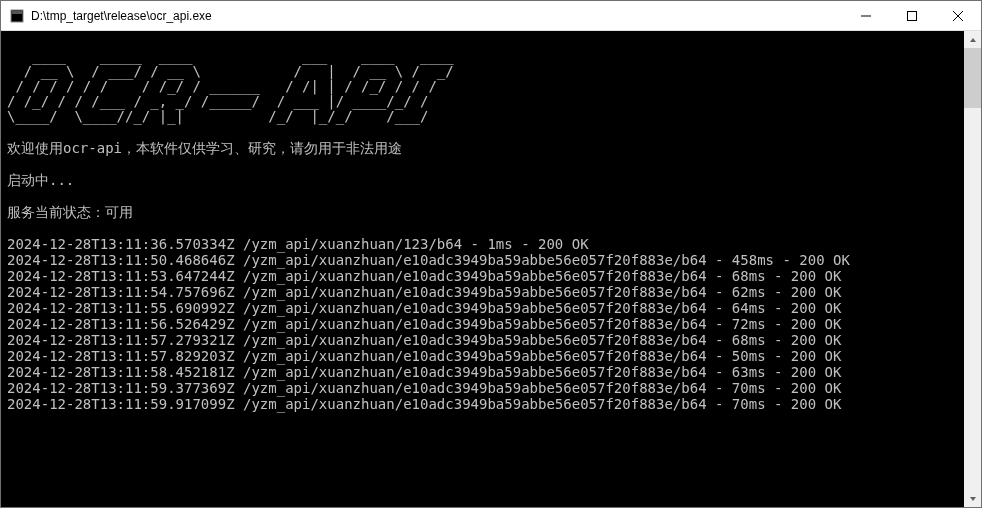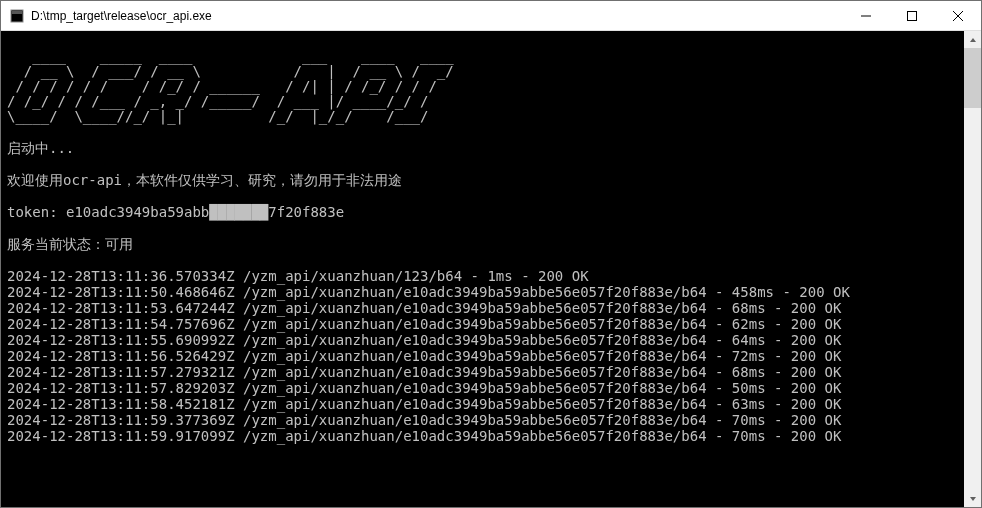--- a/index.html
+++ b/index.html
@@ -141,23 +141,22 @@
     </div>
   </div>
 
   <div class="console-wrap">
     <div class="console">
 <div class="ascii-art">   ____    _____  ____             ___    ____   ____
   / __ \  / ___/ / __ \           /   |  / __ \ /  _/
  / / / / / /    / /_/ / ______   / /| | / /_/ / / /  
 / /_/ / / /___ / _, _/ /_____/  / ___ |/ ____/_/ /   
 \____/  \____//_/ |_|          /_/  |_/_/    /___/   </div>
+<div>欢迎使用ocr-api，本软件仅供学习、研究，请勿用于非法用途</div>
 <div>启动中...</div>
-<div>欢迎使用ocr-api，本软件仅供学习、研究，请勿用于非法用途</div>
-<div>token: e10adc3949ba59abb███████7f20f883e</div>
 <div>服务当前状态：可用</div>
 <div id="log-lines"><div>2024-12-28T13:11:36.570334Z /yzm_api/xuanzhuan/123/b64 - 1ms - 200 OK</div><div>2024-12-28T13:11:50.468646Z /yzm_api/xuanzhuan/e10adc3949ba59abbe56e057f20f883e/b64 - 458ms - 200 OK</div><div>2024-12-28T13:11:53.647244Z /yzm_api/xuanzhuan/e10adc3949ba59abbe56e057f20f883e/b64 - 68ms - 200 OK</div><div>2024-12-28T13:11:54.757696Z /yzm_api/xuanzhuan/e10adc3949ba59abbe56e057f20f883e/b64 - 62ms - 200 OK</div><div>2024-12-28T13:11:55.690992Z /yzm_api/xuanzhuan/e10adc3949ba59abbe56e057f20f883e/b64 - 64ms - 200 OK</div><div>2024-12-28T13:11:56.526429Z /yzm_api/xuanzhuan/e10adc3949ba59abbe56e057f20f883e/b64 - 72ms - 200 OK</div><div>2024-12-28T13:11:57.279321Z /yzm_api/xuanzhuan/e10adc3949ba59abbe56e057f20f883e/b64 - 68ms - 200 OK</div><div>2024-12-28T13:11:57.829203Z /yzm_api/xuanzhuan/e10adc3949ba59abbe56e057f20f883e/b64 - 50ms - 200 OK</div><div>2024-12-28T13:11:58.452181Z /yzm_api/xuanzhuan/e10adc3949ba59abbe56e057f20f883e/b64 - 63ms - 200 OK</div><div>2024-12-28T13:11:59.377369Z /yzm_api/xuanzhuan/e10adc3949ba59abbe56e057f20f883e/b64 - 70ms - 200 OK</div><div>2024-12-28T13:11:59.917099Z /yzm_api/xuanzhuan/e10adc3949ba59abbe56e057f20f883e/b64 - 70ms - 200 OK</div></div>
     </div>
     <div class="scrollbar">
       <div class="scrollbar-up">
         <svg width="8" height="8" viewBox="0 0 8 8">
             <polygon points="4,2 7,6 1,6" fill="#606060"></polygon>
           </svg>
       </div>
       <div class="scrollbar-thumb"></div>

